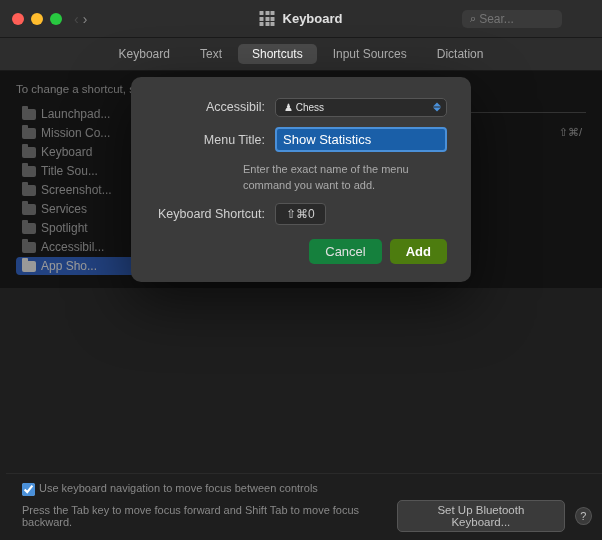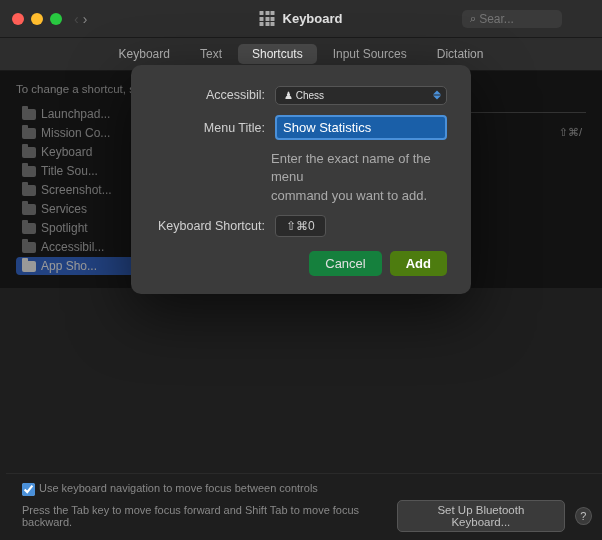--- a/index.html
+++ b/index.html
@@ -306,23 +306,23 @@
       background: #1a5fa8;
       border: 2px solid #4a90d9;
       border-radius: 4px;
       color: #fff;
       font-size: 13px;
       padding: 3px 6px;
       outline: none;
     }
 
     .hint-text {
-      font-size: 13px;
+      font-size: 11px;
       color: #aaa;
-      margin-left: 116px;
+      margin-left: 88px;
       margin-bottom: 10px;
       line-height: 1.4;
     }
 
     .shortcut-input-wrapper {
       flex: 1;
       display: flex;
       align-items: center;
     }
     .shortcut-display {

